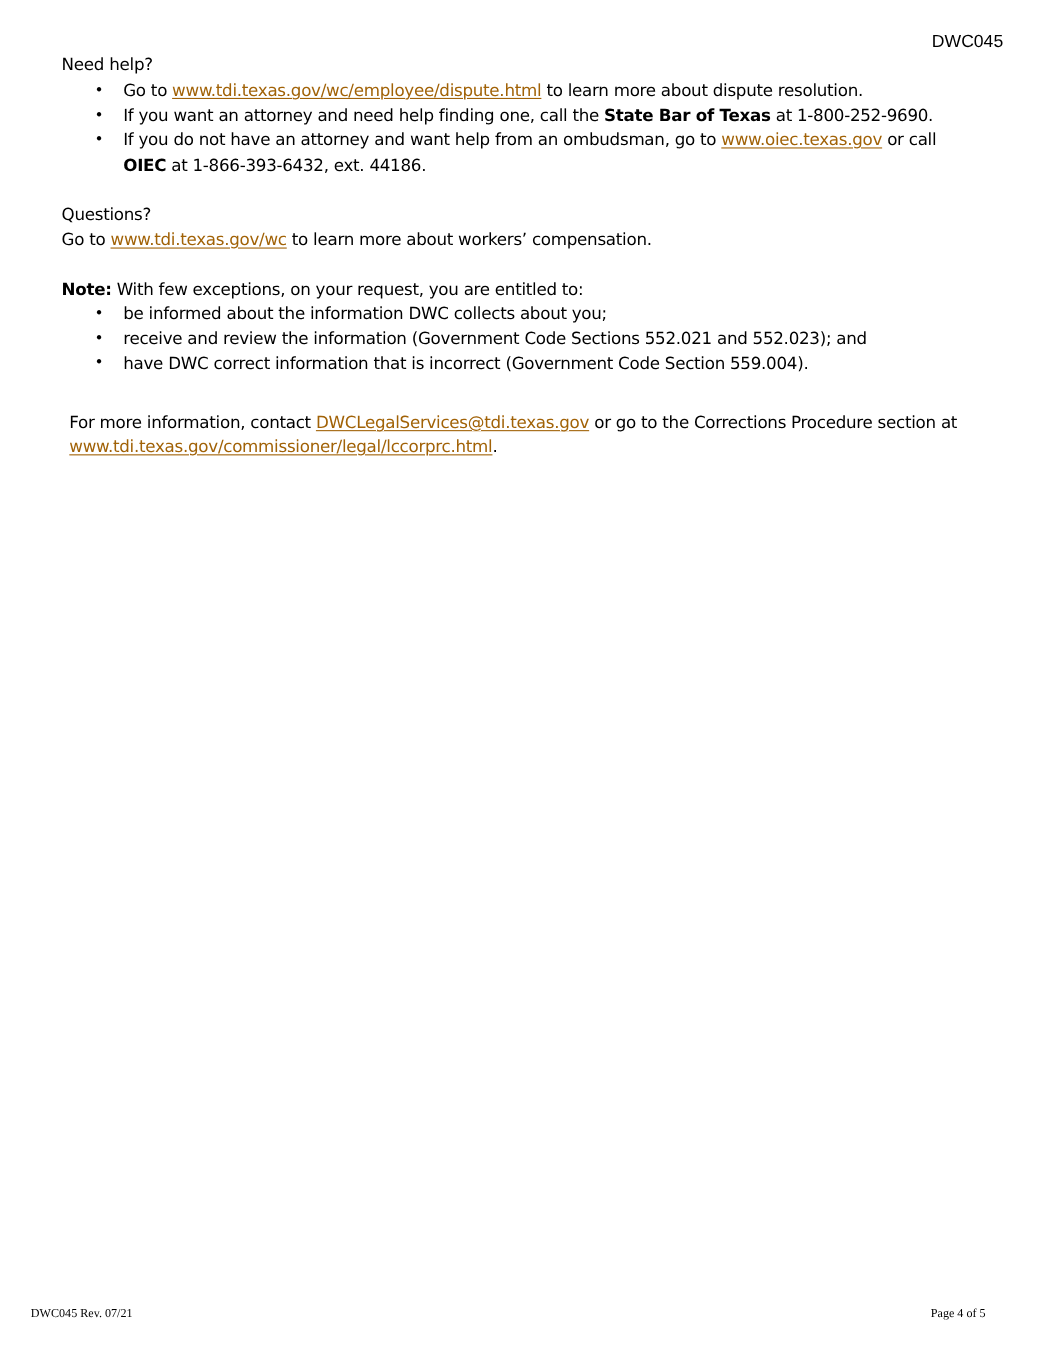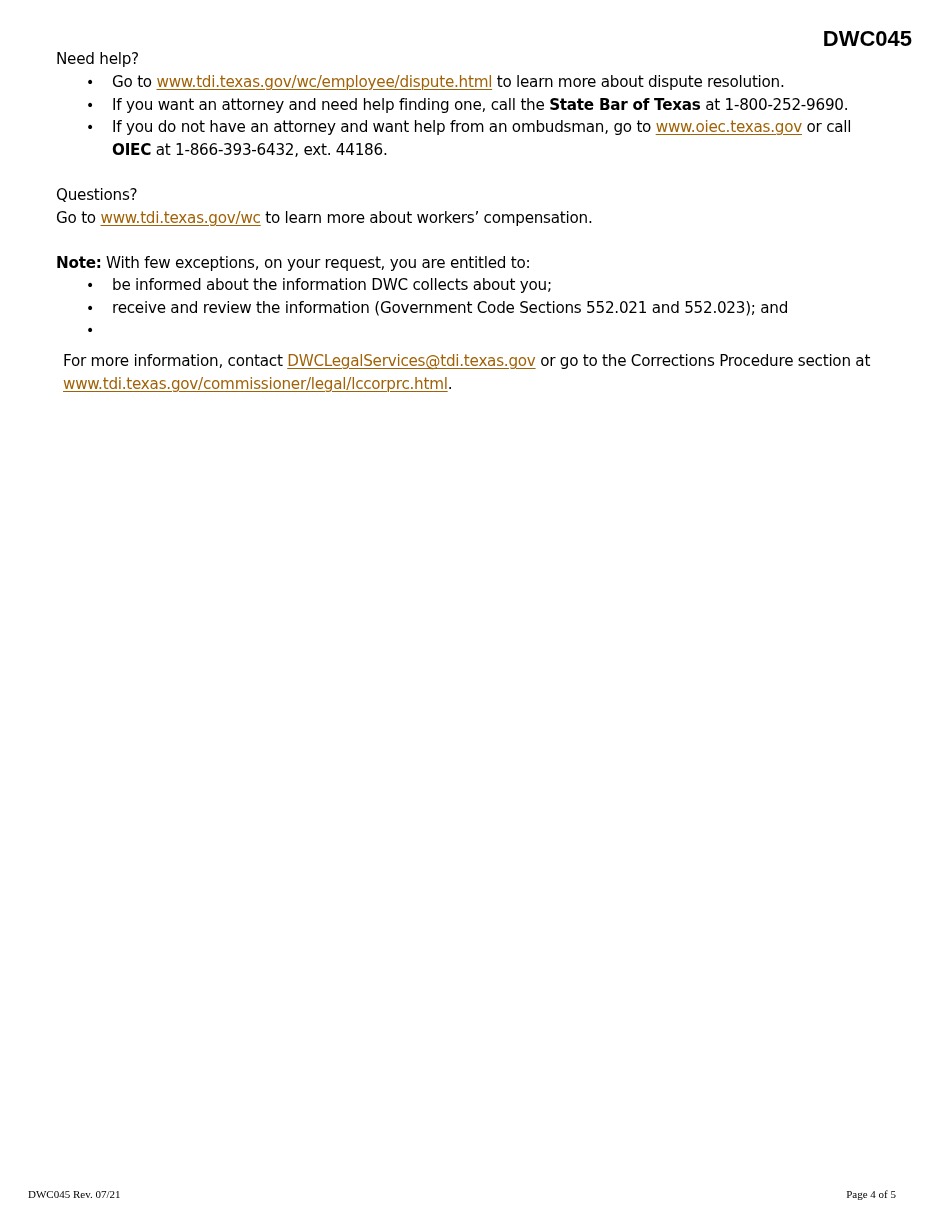--- a/index.html
+++ b/index.html
@@ -13,22 +13,22 @@
     position: relative;
     overflow: hidden;
     font-family: "DejaVu Sans", "Liberation Sans", sans-serif;
     color: #000000;
   }
   .page-code {
     position: absolute;
     top: 29px;
     right: 38px;
     font-family: "Liberation Sans", sans-serif;
-    font-weight: bold;
-    font-size: 22px;
+    font-weight: normal;
+    font-size: 16px;
     line-height: 20px;
   }
   .content {
     position: absolute;
     left: 56px;
     top: 48px;
     width: 840px;
     font-size: 15.2px;
     line-height: 22.5px;
     letter-spacing: -0.25px;
@@ -117,20 +117,21 @@
       <li>
         <span class="bullet">•</span>
         <span>be informed about the information DWC collects about you;</span>
       </li>
       <li>
         <span class="bullet">•</span>
         <span>receive and review the information (Government Code Sections 552.021 and 552.023); and</span>
       </li>
       <li>
         <span class="bullet">•</span>
+        <span>have DWC correct information that is incorrect (Government Code Section 559.004).</span>
       </li>
     </ul>
   </section>
 
   <section class="more-info">
     <p><span>For more information, contact </span><a class="link" href="#">DWCLegalServices@tdi.texas.gov</a><span> or go to the Corrections Procedure section at </span><a class="link" href="#">www.tdi.texas.gov/commissioner/legal/lccorprc.html</a><span>.</span></p>
   </section>
 
 </div>
 

